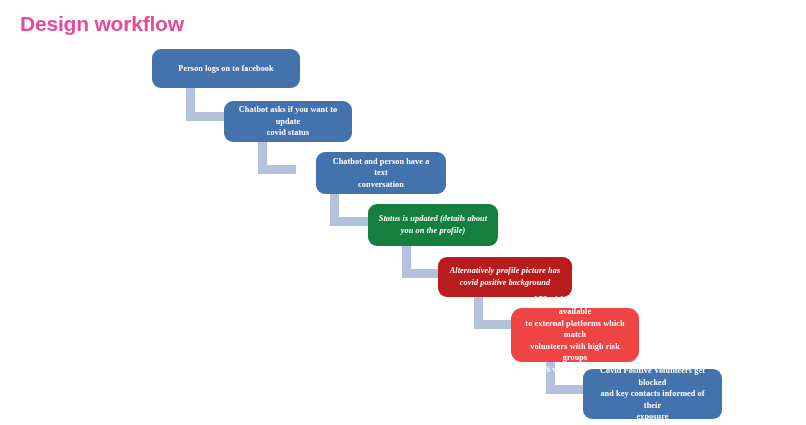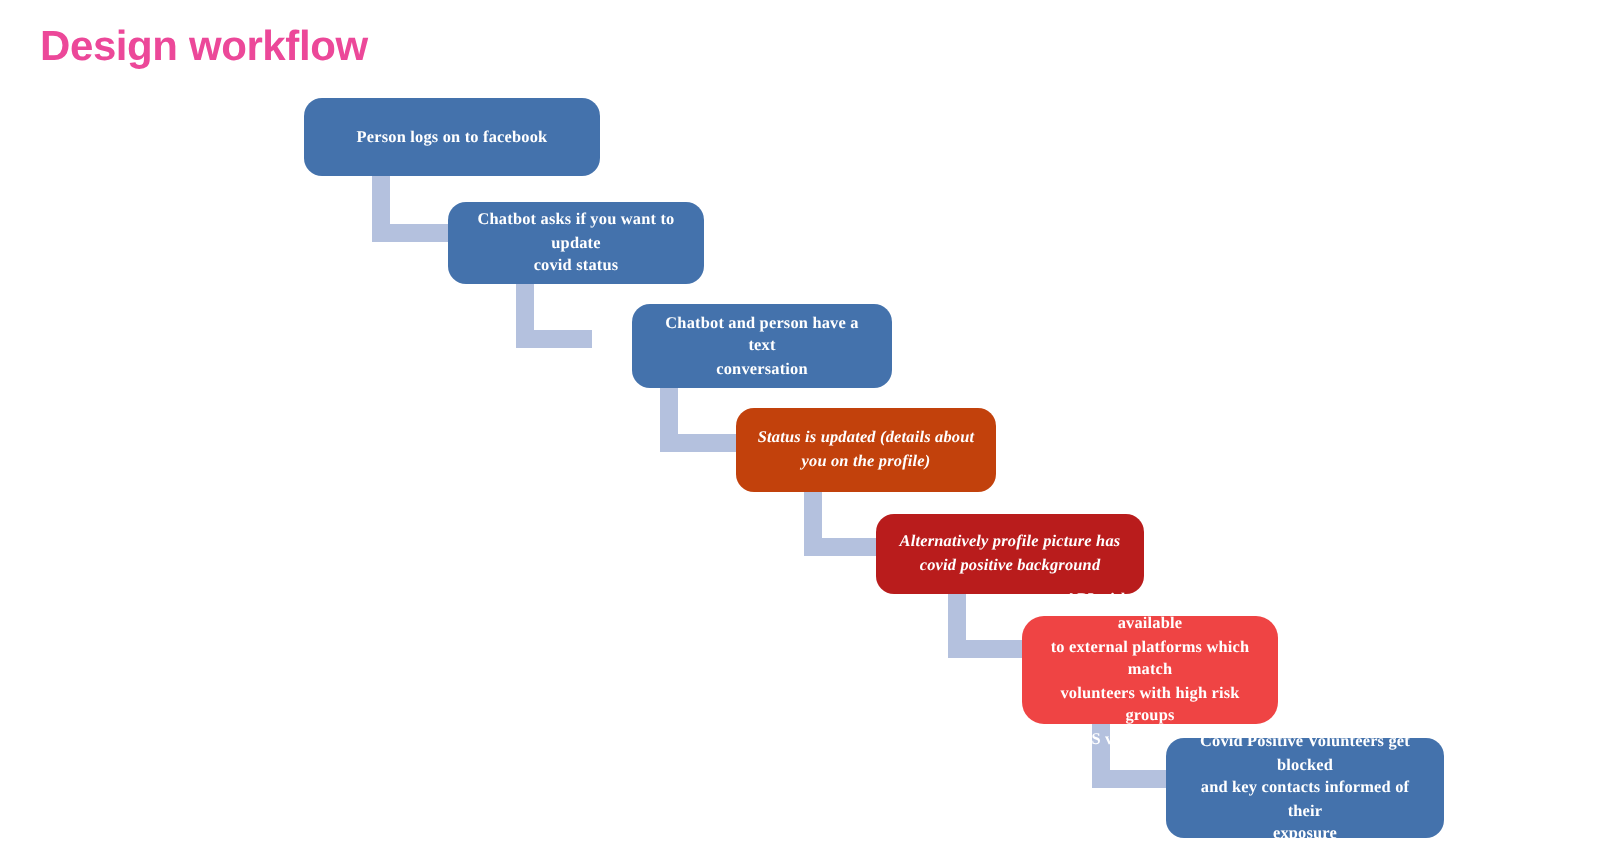--- a/index.html
+++ b/index.html
@@ -115,21 +115,21 @@
         <span class="node-text">Person logs on to facebook</span>
       </div>
       <div class="flow-node" style="left: 224px; top: 101px; width: 128px; height: 41px; background: rgb(68, 114, 172); color: rgb(255, 255, 255);">
         <span class="node-text">Chatbot asks if you want to update
 covid status</span>
       </div>
       <div class="flow-node" style="left: 296px; top: 152px; width: 130px; height: 42px; background: rgb(68, 114, 172); color: rgb(255, 255, 255); margin-left: 20px;">
         <span class="node-text">Chatbot and person have a text
 conversation</span>
       </div>
-      <div class="flow-node italic" style="left: 368px; top: 204px; width: 130px; height: 42px; background: #c2410c; color: rgb(255, 255, 255);">
+      <div class="flow-node italic" style="left: 368px; top: 204px; width: 130px; height: 42px; background: #15803d; color: rgb(255, 255, 255);">
         <span class="node-text">Status is updated  (details about
 you on the profile)</span>
       </div>
       <div class="flow-node italic" style="left: 438px; top: 257px; width: 134px; height: 40px; background: #b91c1c; color: rgb(255, 255, 255);">
         <span class="node-text">Alternatively profile picture has
 covid positive background</span>
       </div>
       <div class="flow-node" style="left: 511px; top: 308px; width: 128px; height: 54px; background: #ef4444; color: rgb(255, 255, 255); border-radius: 11px;">
         <span class="node-text">API with covid status is available
 to external platforms which match

